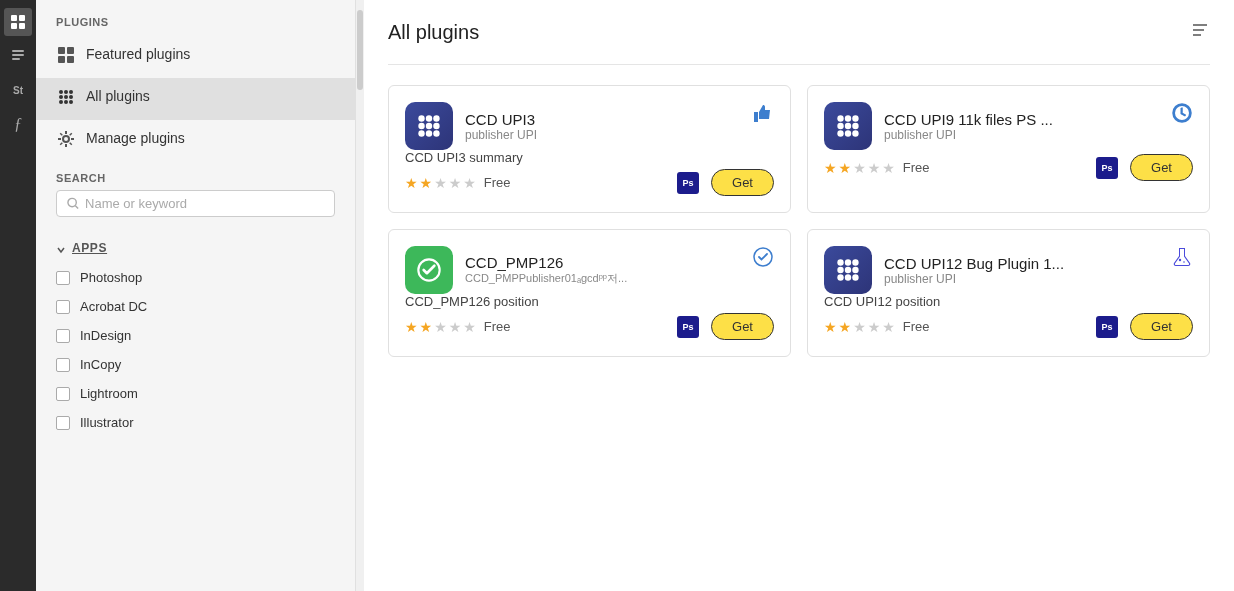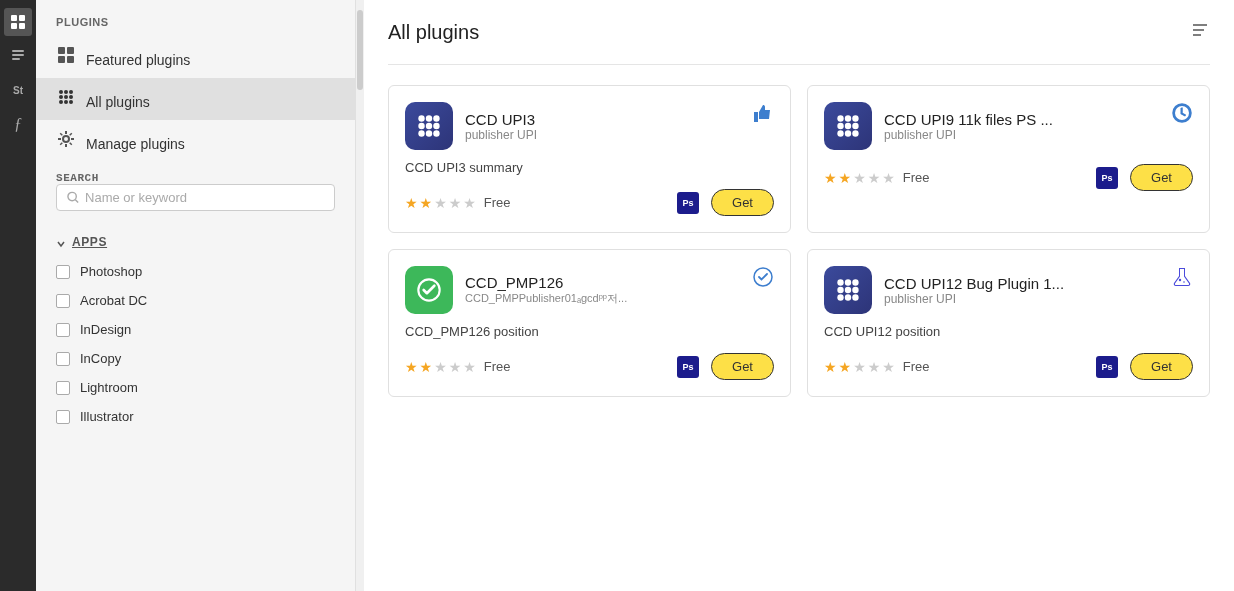--- a/index.html
+++ b/index.html
@@ -36,37 +36,37 @@
     }
     .sidebar-section-label {
       font-size: 11px;
       color: #666;
       font-weight: 600;
       letter-spacing: 0.05em;
       padding: 16px 20px 8px;
       text-transform: uppercase;
     }
     .sidebar-nav-item {
-      display: flex; align-items: flex-end;
+      display: flex; align-items: flex-start;
       padding: 10px 20px;
       cursor: pointer;
       font-size: 14px;
       color: #333;
       border-radius: 0;
       gap: 10px;
     }
     .sidebar-nav-item.active { background: #e0e0e0; font-weight: 500; }
     .sidebar-nav-item .nav-icon { font-size: 16px; color: #555; width: 20px; text-align: center; }
 
     .sidebar-search {
       padding: 10px 20px 6px;
     }
     .sidebar-search-label {
       font-size: 11px; color: #666; font-weight: 600; letter-spacing: 0.05em; text-transform: uppercase;
-      font-family: Liberation Mono, monospace;
+      margin-bottom: 6px;
     }
     .search-input-wrap {
       display: flex; align-items: center;
       background: #fff; border: 1px solid #ccc; border-radius: 4px;
       padding: 5px 10px; gap: 6px;
     }
     .search-input-wrap input {
       border: none; outline: none; font-size: 13px; color: #555; background: transparent; width: 100%;
     }
     .search-input-wrap input::placeholder { color: #aaa; }
@@ -114,21 +114,20 @@
       gap: 16px;
     }
 
     .plugin-card {
       background: #fff;
       border: 1px solid #e0e0e0;
       border-radius: 6px;
       padding: 16px;
       display: flex;
       flex-direction: column;
-      gap: 10px;
     }
 
     .plugin-card-header {
       display: flex; align-items: flex-start; justify-content: space-between;
     }
     .plugin-icon-info { display: flex; align-items: center; gap: 12px; }
     .plugin-icon {
       width: 48px; height: 48px; border-radius: 10px; flex-shrink: 0;
       display: flex; align-items: center; justify-content: center;
     }

